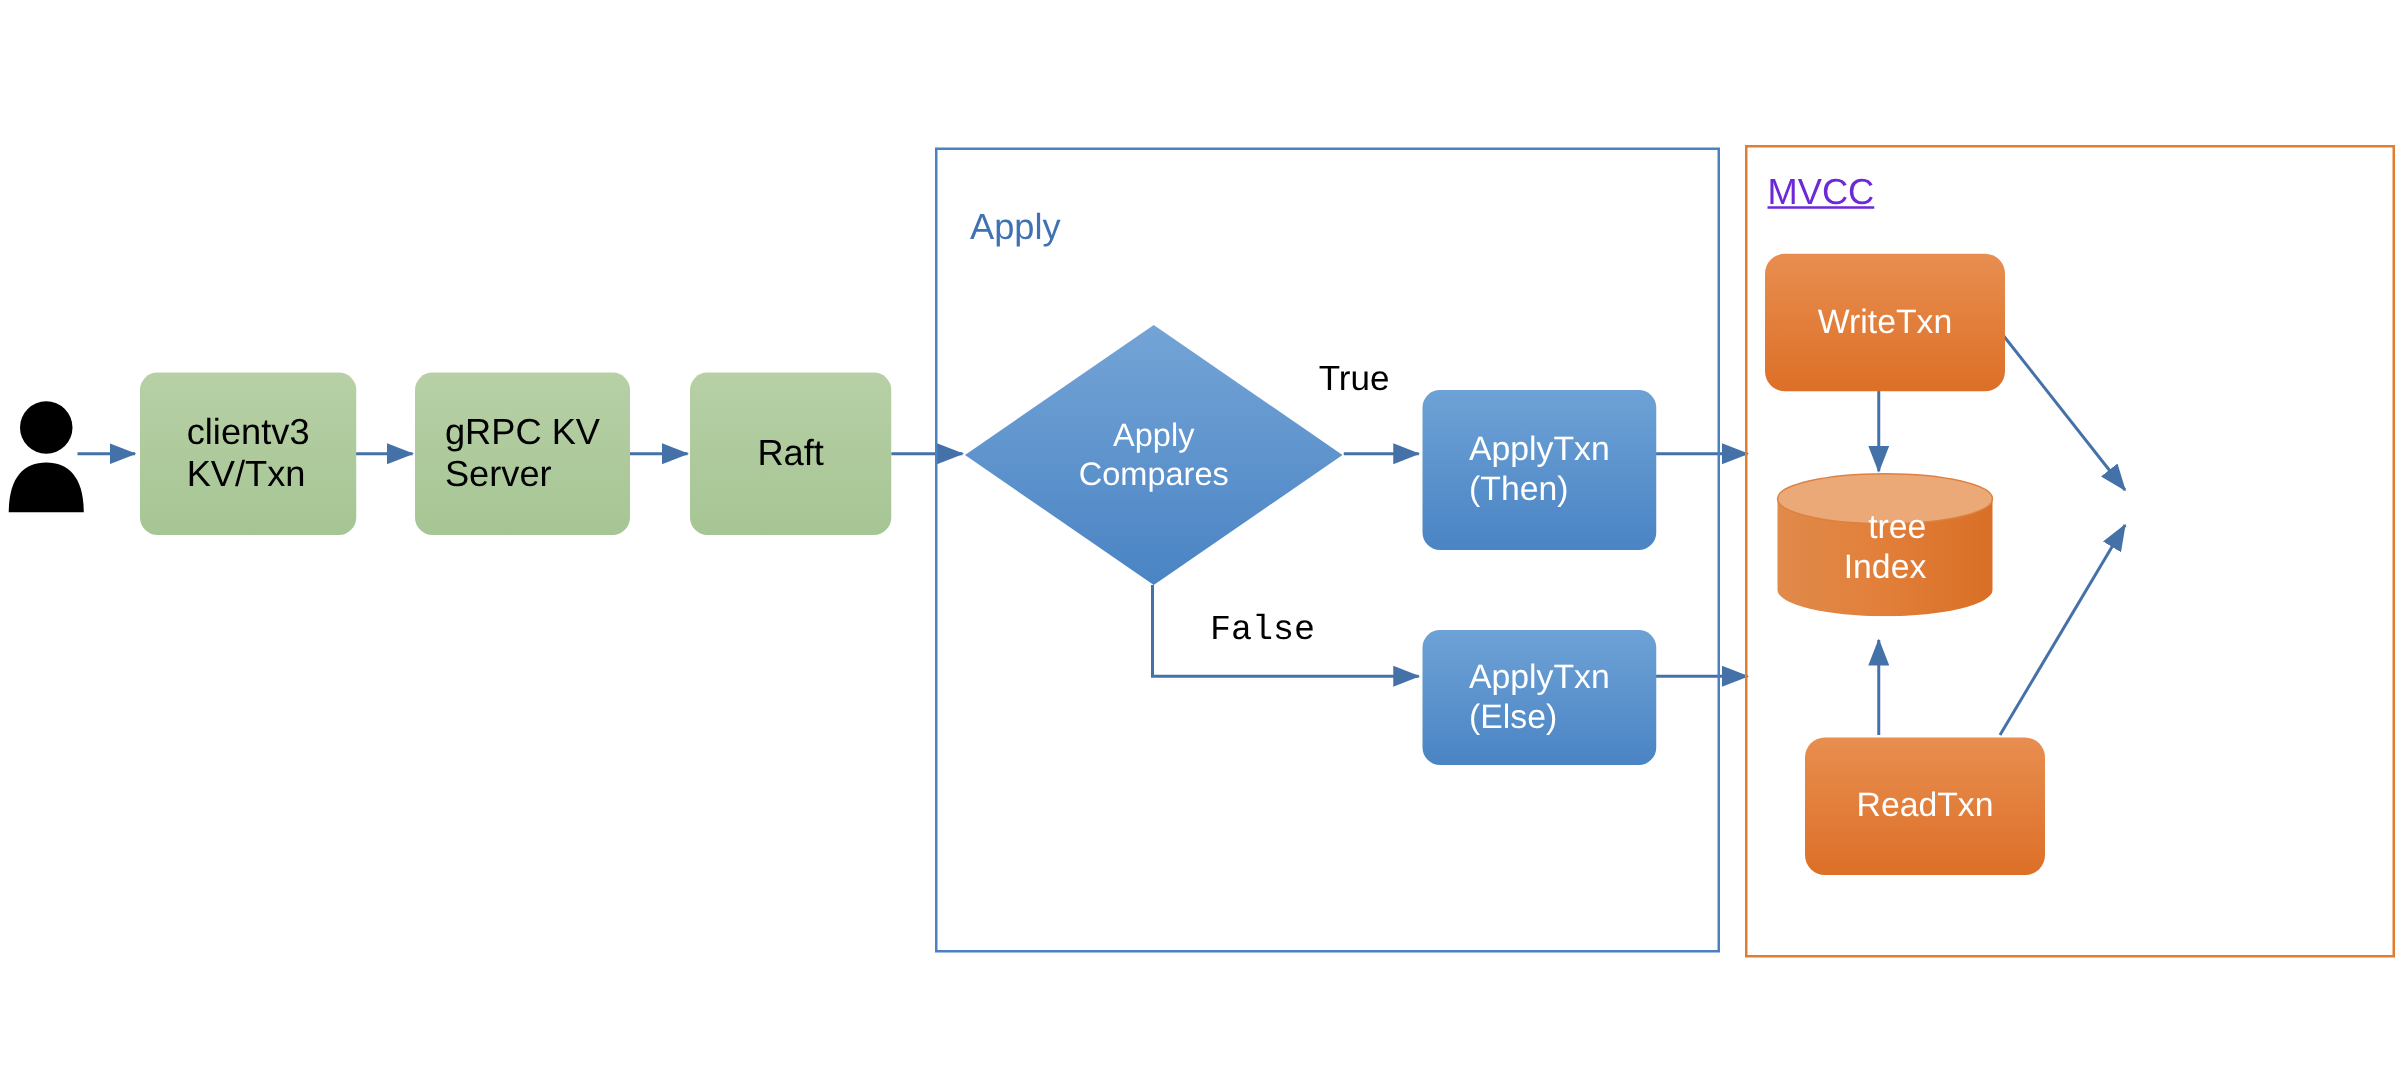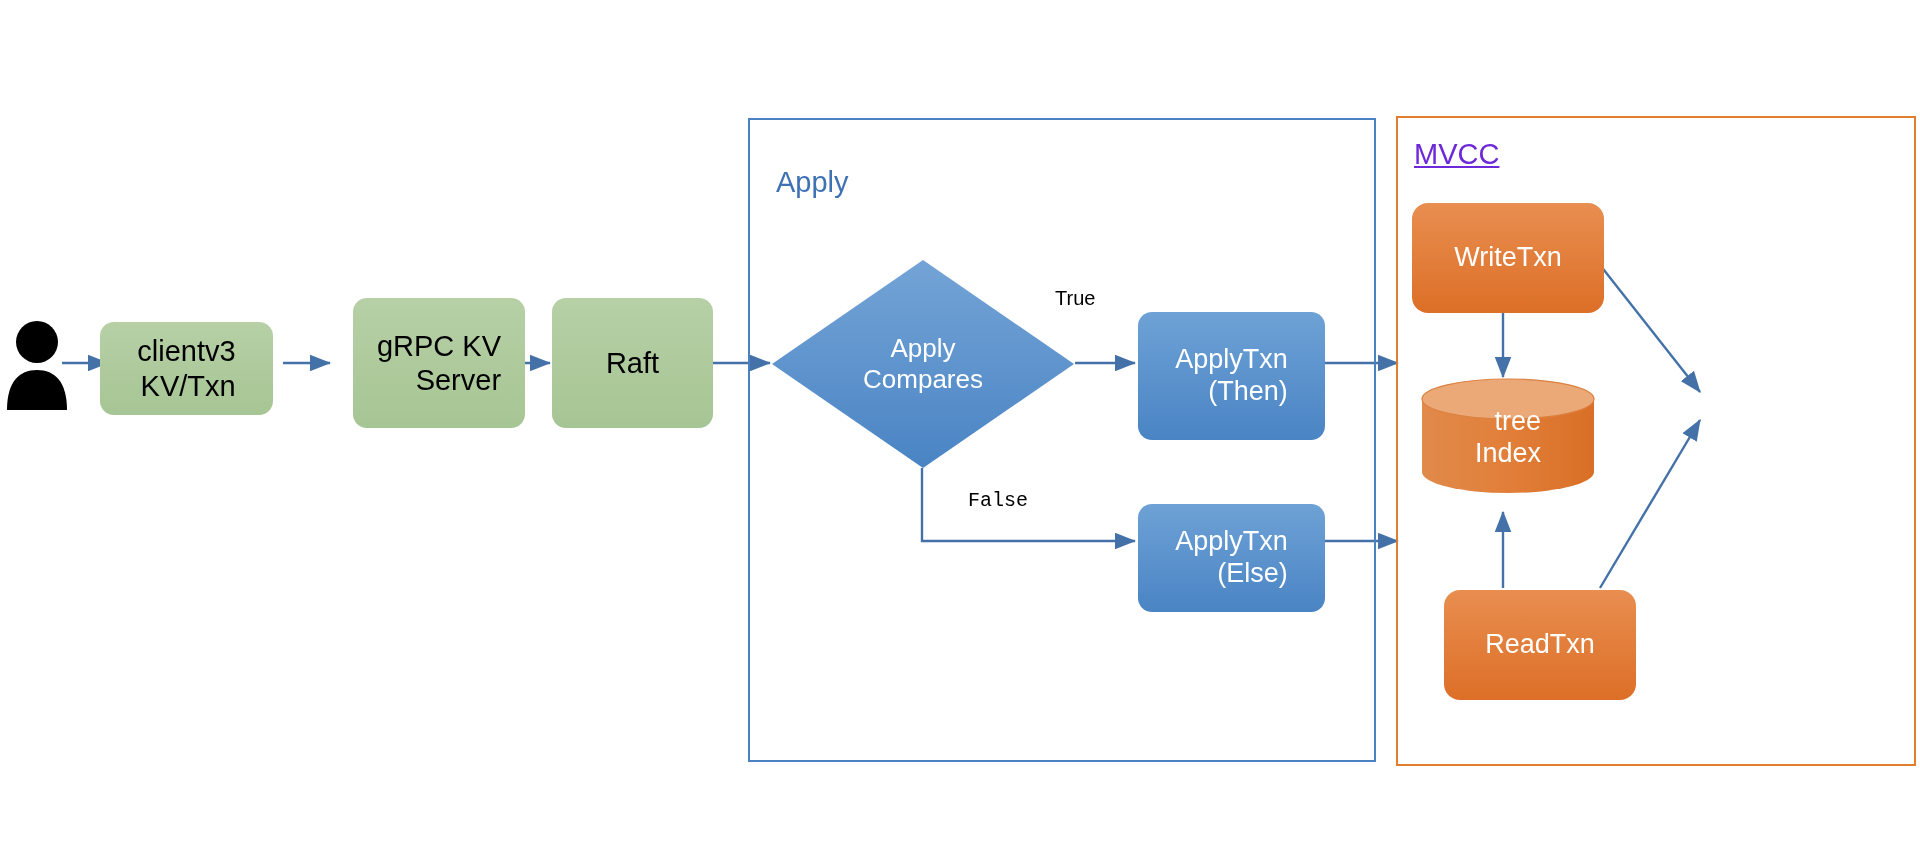--- a/index.html
+++ b/index.html
@@ -17,21 +17,21 @@
     height: 852px;
     background: #ffffff;
     overflow: hidden;
   }
   .node {
     position: absolute;
     box-sizing: border-box;
     display: flex;
     align-items: center;
     justify-content: center;
-    text-align: right;
+    text-align: left;
     line-height: 1.18;
     white-space: pre-line;
   }
 
   
   .green-box {
     background: #aac898;
     background: linear-gradient(180deg, #b7d0a6 0%, #a6c594 100%);
     border-radius: 14px;
     color: #000000;
@@ -109,21 +109,21 @@
     position: absolute;
     font-size: 29px;
     white-space: nowrap;
   }
   .title-apply { color: #3f72b3; }
   .title-mvcc  { color: #6d28d9; text-decoration: underline; }
 
   
   .edge-label {
     position: absolute;
-    font-size: 20px;
+    font-size: 28px;
     color: #000000;
     white-space: nowrap;
   }
 
   
   #edges {
     position: absolute;
     left: 0; top: 0;
     width: 1920px;
     height: 852px;
@@ -173,26 +173,26 @@
     <line x1="1600" y1="588" x2="1700" y2="420" stroke="#4472a8" stroke-width="2.4" marker-end="url(#arrowhead)"></line>
   </svg>
 
   <div class="actor" style="left:6px; top:318px; width:62px; height:92px;">
     <svg width="62" height="92" viewBox="0 0 62 92" xmlns="http://www.w3.org/2000/svg">
       <circle cx="31" cy="24" r="21" fill="#000000"></circle>
       <path d="M 1,92 C 1,64 13,52 31,52 C 49,52 61,64 61,92 Z" fill="#000000"></path>
     </svg>
   </div>
 
-  <div class="node green-box" style="left:100px; top:298px; width:173px; height:93px;margin-top:24px;">
+  <div class="node green-box" style="left:112px; top:298px; width:173px; height:130px;">
     <span>clientv3
 KV/Txn</span>
   </div>
 
-  <div class="node green-box" style="left:332px; top:298px; width:172px; height:130px;margin-left:21px;">
+  <div class="node green-box" style="left:332px; top:298px; width:172px; height:130px;">
     <span>gRPC KV
 Server</span>
   </div>
 
   <div class="node green-box" style="left:552px; top:298px; width:161px; height:130px;">
     <span>Raft</span>
   </div>
 
   <div class="group group-apply" style="left:748px; top:118px; width:628px; height:644px;"></div>
   <div class="group-title title-apply" style="left:776px; top:166px;">Apply</div>

